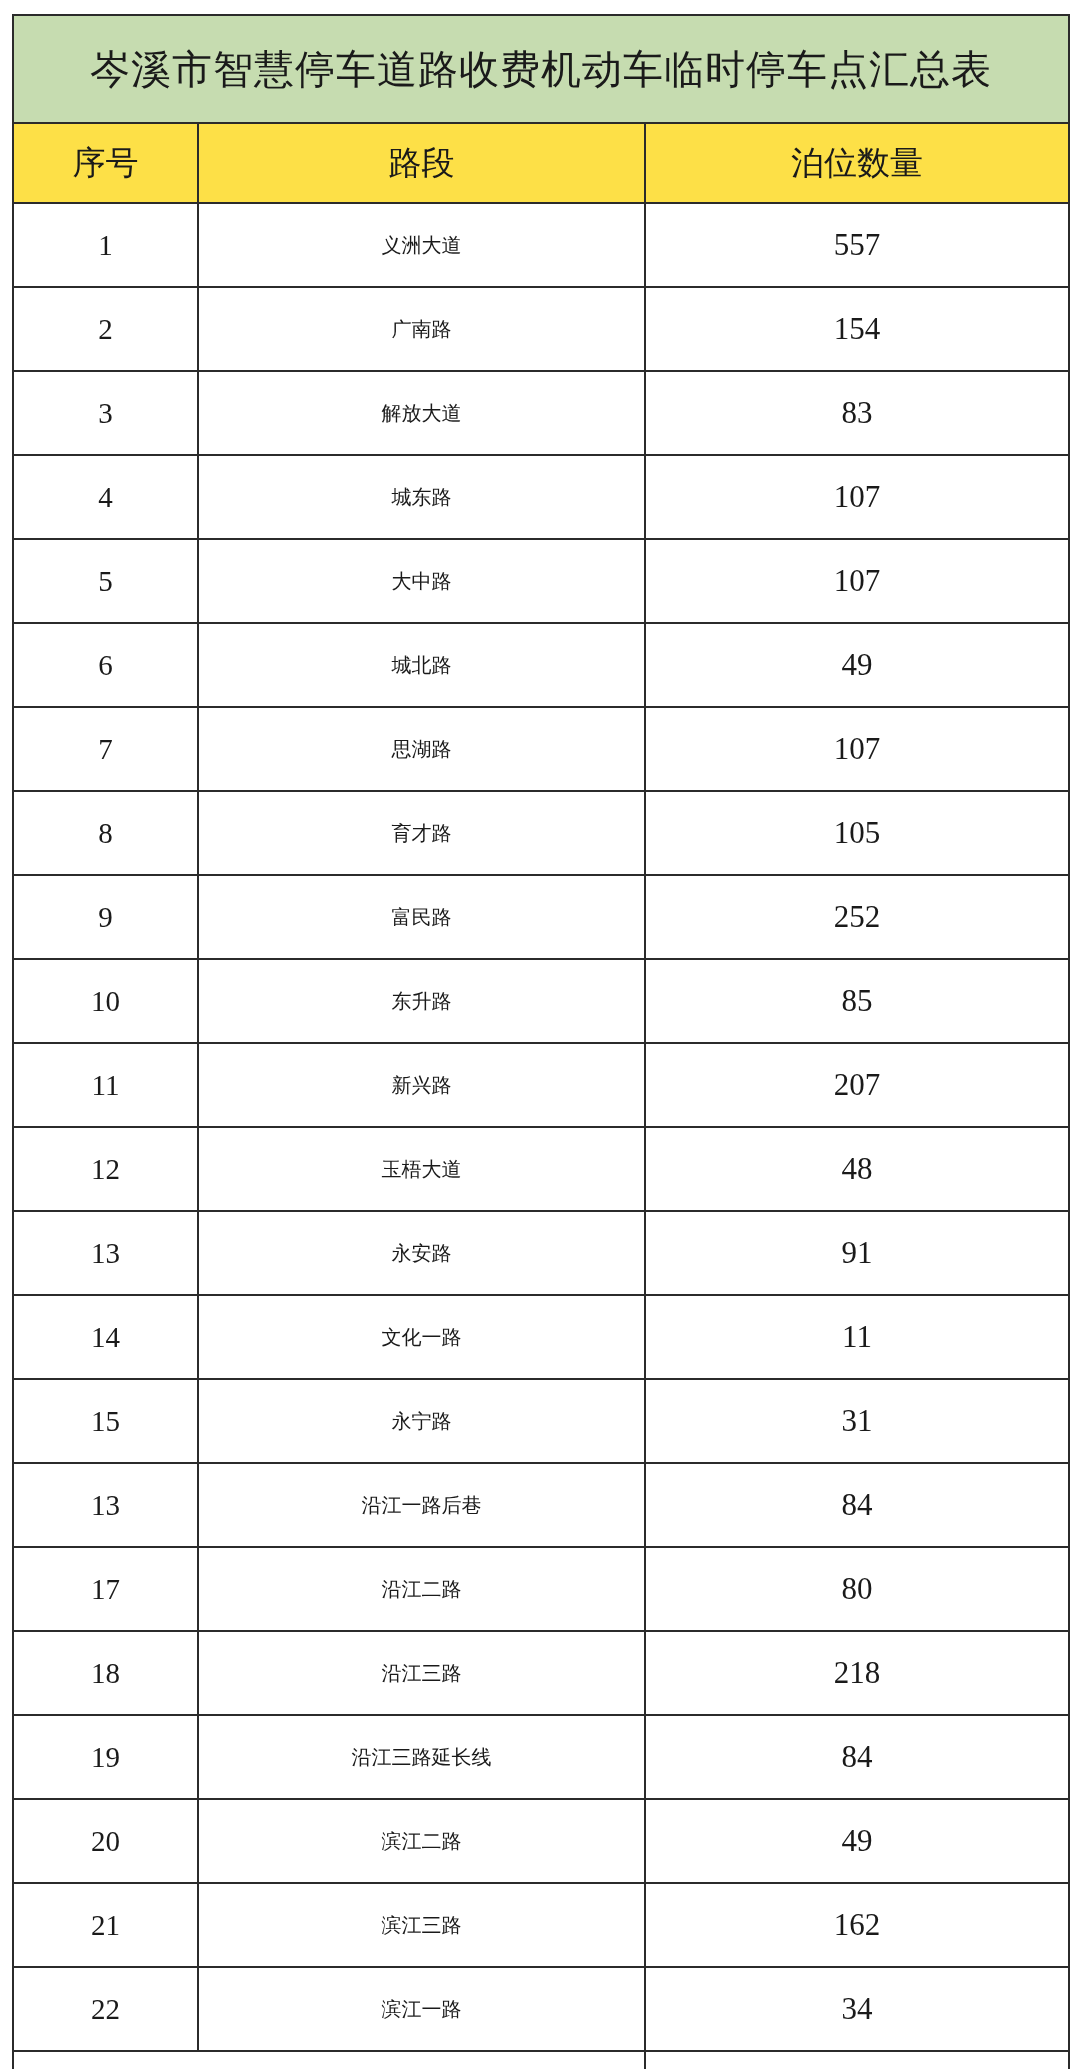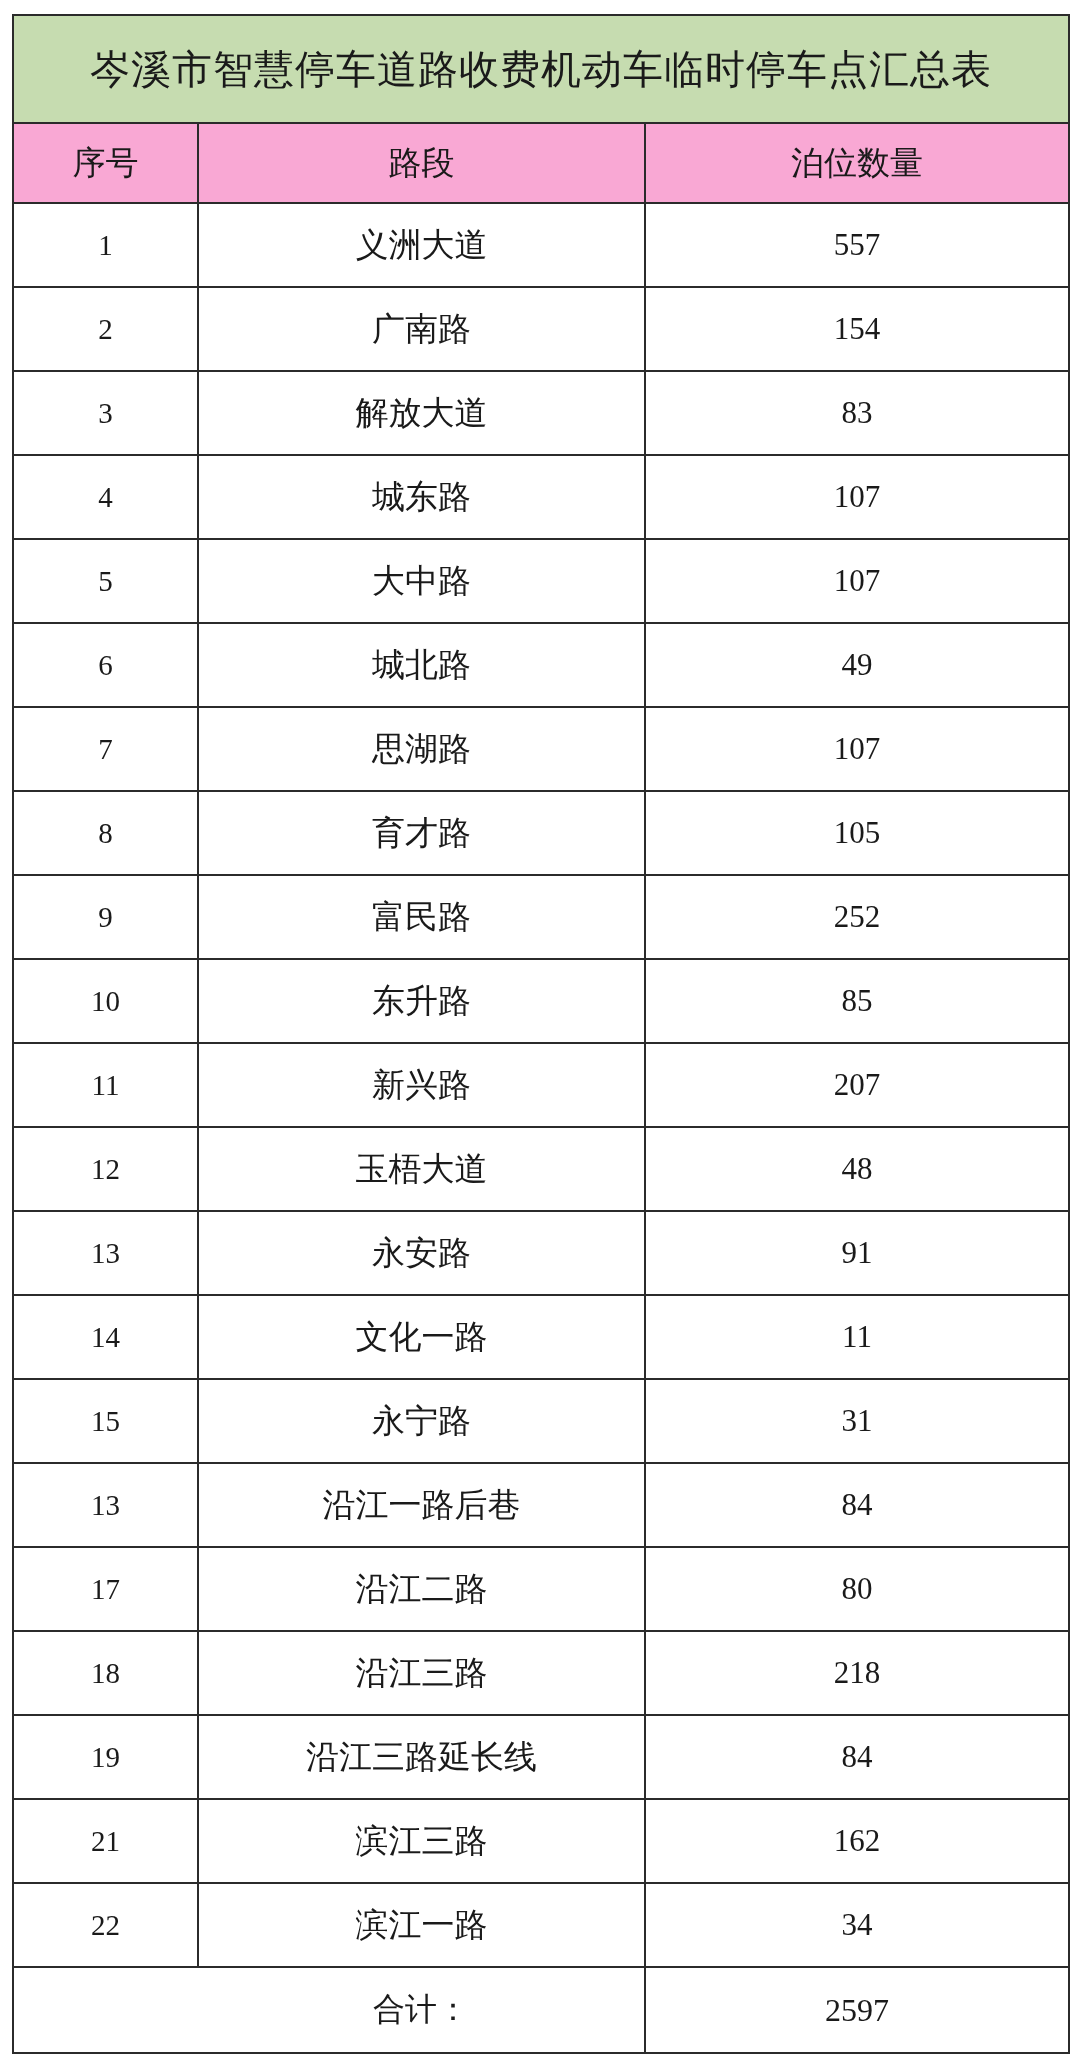--- a/index.html
+++ b/index.html
@@ -44,32 +44,32 @@
     font-weight: bold;
     letter-spacing: 1px;
     font-family: "Liberation Serif", "DejaVu Serif", serif;
     color: #111111;
   }
 
   .head-row td {
     height: 76px;
     font-size: 33px;
     font-weight: bold;
-    background: #f9a8d4;
+    background: #fde047;
   }
 
   .data-row td {
     height: 80px;
     font-size: 31px;
   }
   .data-row td.idx {
     font-size: 29px;
   }
   .data-row td.road {
-    font-size: 33px;
+    font-size: 20px;
   }
   .data-row td.num {
     font-size: 31px;
   }
 
   .total-row td {
     height: 82px;
     font-size: 32px;
   }
   .total-row td.blank {
@@ -190,20 +190,25 @@
         <td class="idx">18</td>
         <td class="road">沿江三路</td>
         <td class="num">218</td>
       </tr>
       <tr class="data-row">
         <td class="idx">19</td>
         <td class="road">沿江三路延长线</td>
         <td class="num">84</td>
       </tr>
       <tr class="data-row">
+        <td class="idx">20</td>
+        <td class="road">滨江二路</td>
+        <td class="num">49</td>
+      </tr>
+      <tr class="data-row">
         <td class="idx">21</td>
         <td class="road">滨江三路</td>
         <td class="num">162</td>
       </tr>
       <tr class="data-row">
         <td class="idx">22</td>
         <td class="road">滨江一路</td>
         <td class="num">34</td>
       </tr>
 

